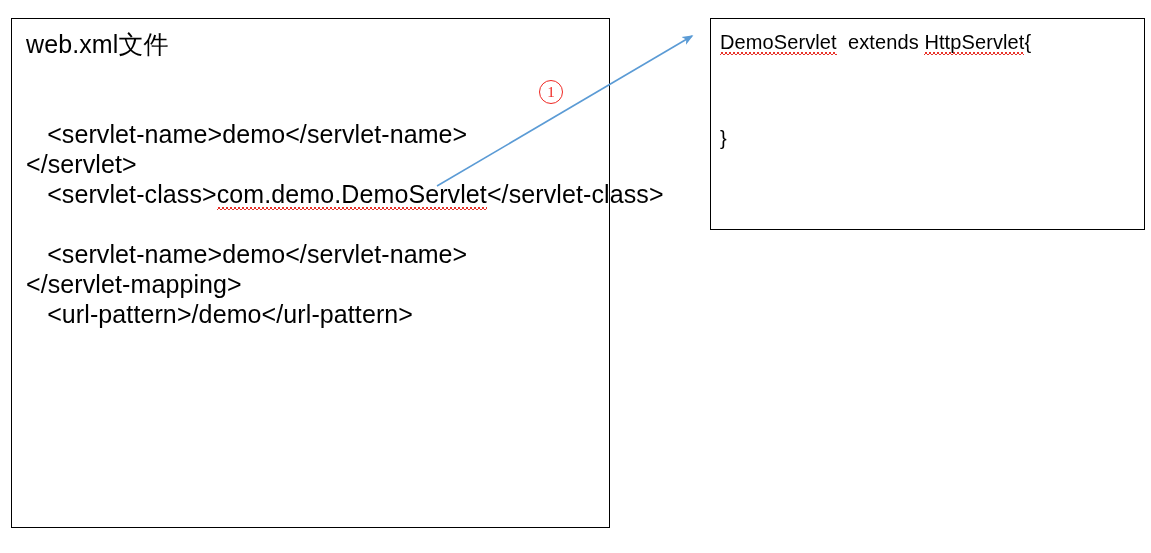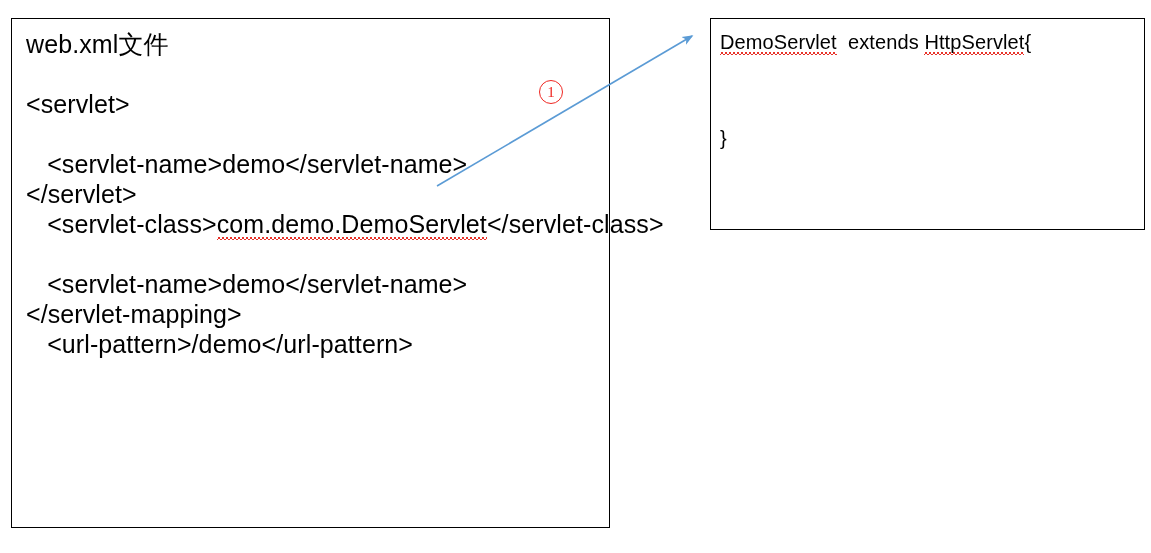--- a/index.html
+++ b/index.html
@@ -125,21 +125,20 @@
 
 <div class="canvas">
 
   <div class="panel" id="panel-webxml">
     <div class="code-block">
 
       <div class="code-line">web.xml文件</div>
 
       <div class="code-line blank"></div>
 
-      <div class="code-line">&lt;servlet&gt;</div>
 
       <div class="code-line blank"></div>
 
       <div class="code-line">   &lt;servlet-name&gt;demo&lt;/servlet-name&gt;</div>
 
       <div class="code-line">&lt;/servlet&gt;</div>
 
       <div class="code-line"><span>   &lt;servlet-class&gt;</span><span class="squiggle">com.demo.DemoServlet</span><span>&lt;/servlet-class&gt;</span></div>
 
       <div class="code-line blank"></div>

